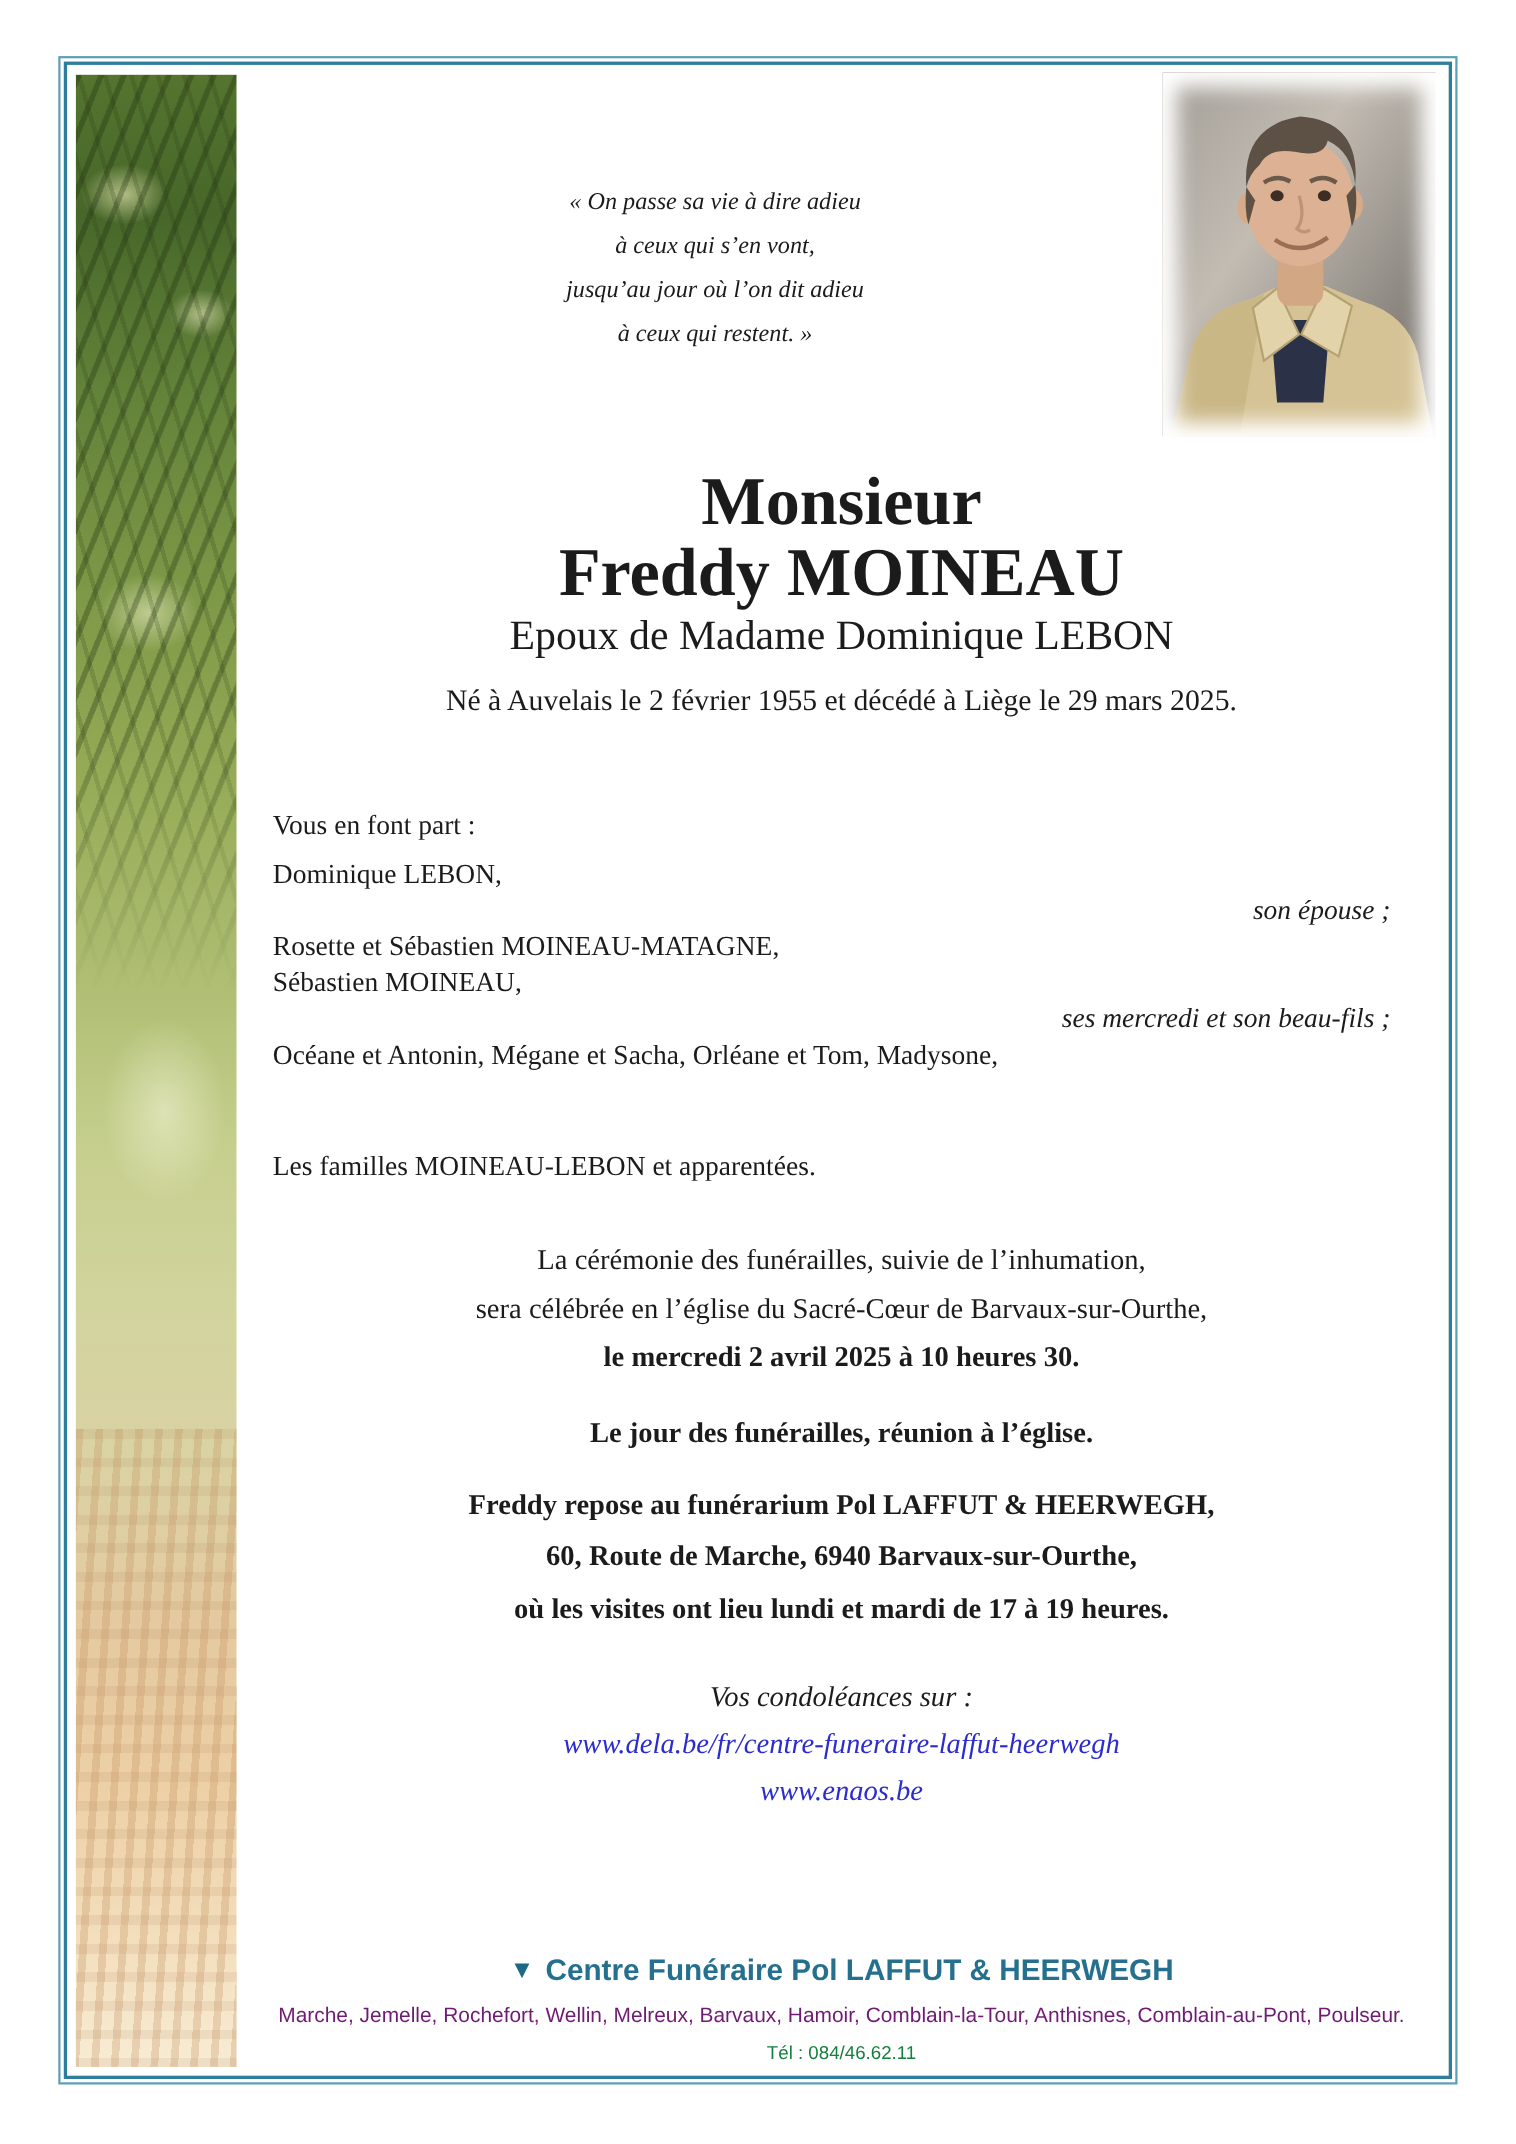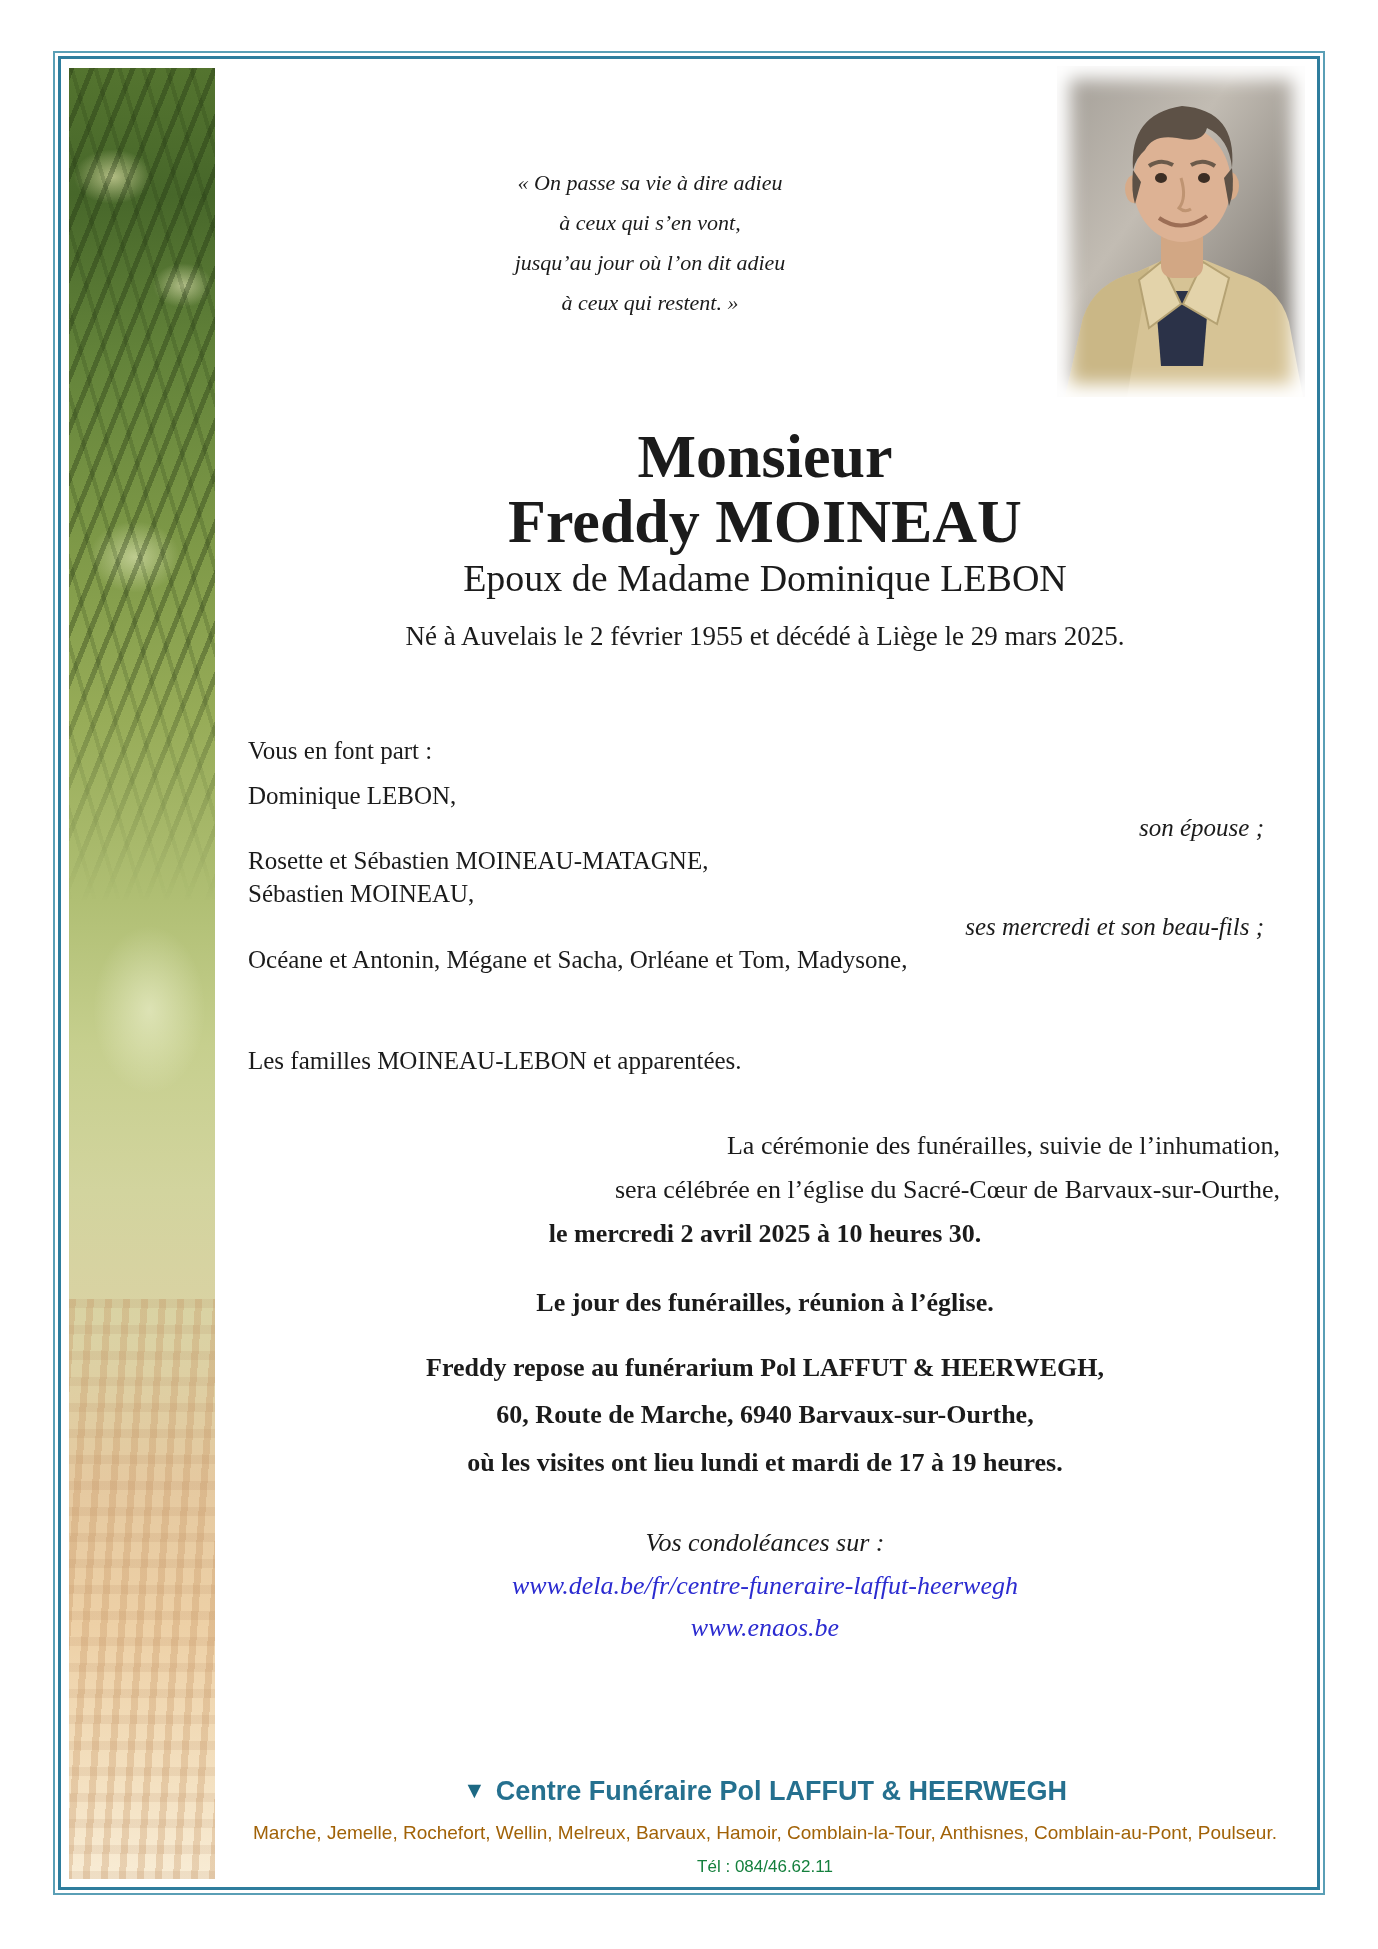--- a/index.html
+++ b/index.html
@@ -35,29 +35,29 @@
   
   .abs{position:absolute;white-space:nowrap;}
   .ctr{left:250px;width:1030px;text-align:center;}
   .quote{left:290px;top:163px;width:720px;text-align:center;
          font-style:italic;font-size:22px;line-height:40px;}
   .titles{top:424px;font-weight:bold;font-size:62px;line-height:65px;}
   .subtitle{top:556px;font-size:38px;}
   .birth{top:621px;font-size:27px;}
   .fam{left:248px;width:1016px;font-size:25px;}
   .fam.rel{text-align:right;font-style:italic;}
-  .cer{font-size:26px;text-align:right;}
+  .cer{font-size:26px;}
   .cerb{font-size:26px;font-weight:bold;}
   .cond{font-style:italic;font-size:26px;}
   .linkline{font-style:italic;font-size:26px;}
   .linkline a{color:#2b2bd0;cursor:pointer;}
   .foot1{top:1776px;font-family:"Liberation Sans", sans-serif;font-weight:bold;
          font-size:27px;color:#25708f;}
   .foot1 .tri{font-size:23px;position:relative;top:-2px;margin-right:10px;color:#1d6984;}
-  .foot2{top:1822px;font-family:"Liberation Sans", sans-serif;font-size:19px;color:#a16207;}
+  .foot2{top:1822px;font-family:"Liberation Sans", sans-serif;font-size:19px;color:#701a75;}
   .foot3{top:1857px;font-family:"Liberation Sans", sans-serif;font-size:17px;color:#15803d;}
 </style>
 </head>
 <body>
 
 <div class="page">
 
   <div class="frame"></div>
 
   <div class="strip"></div>

